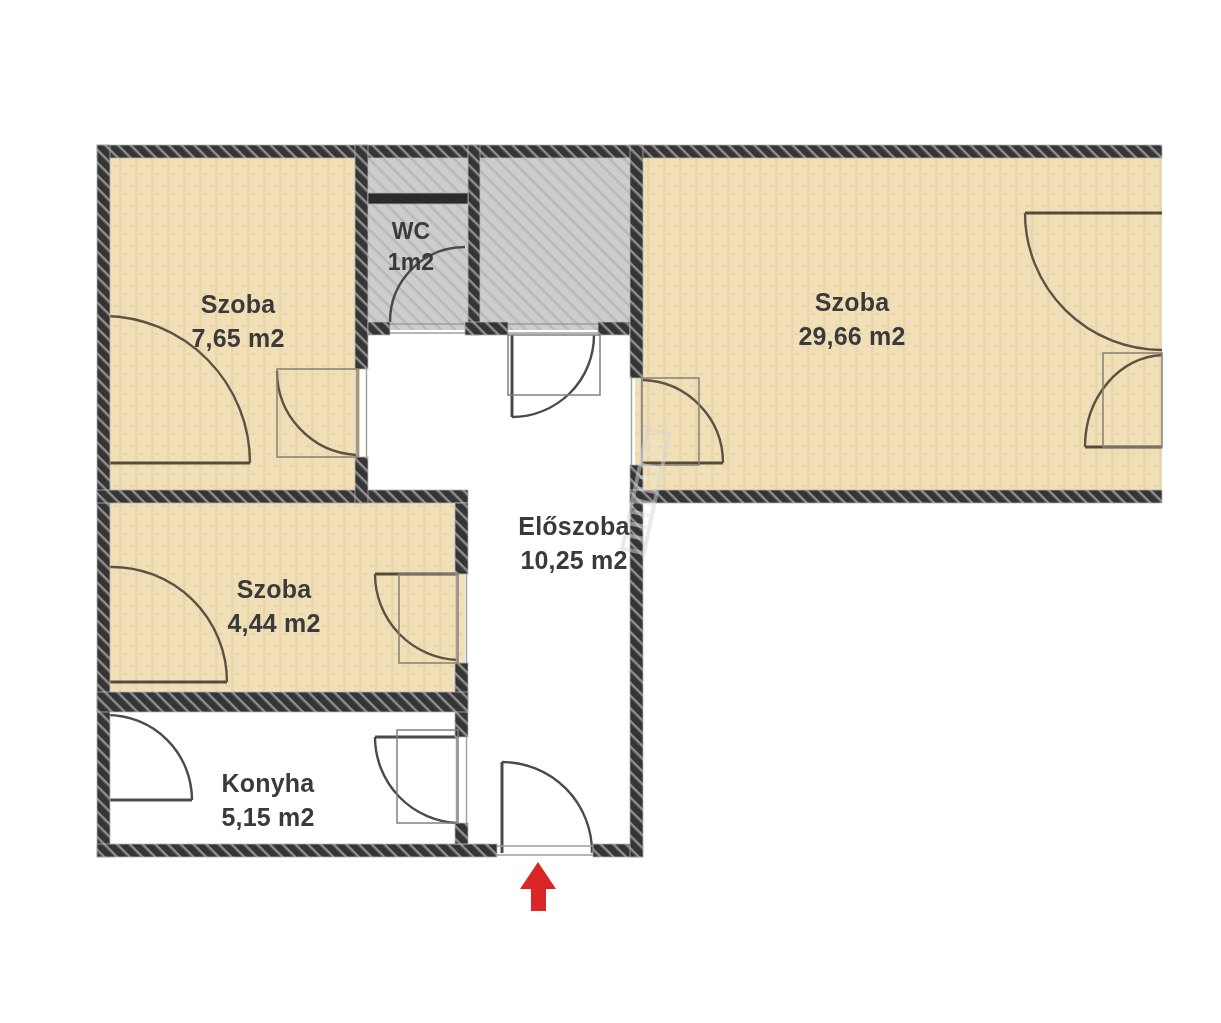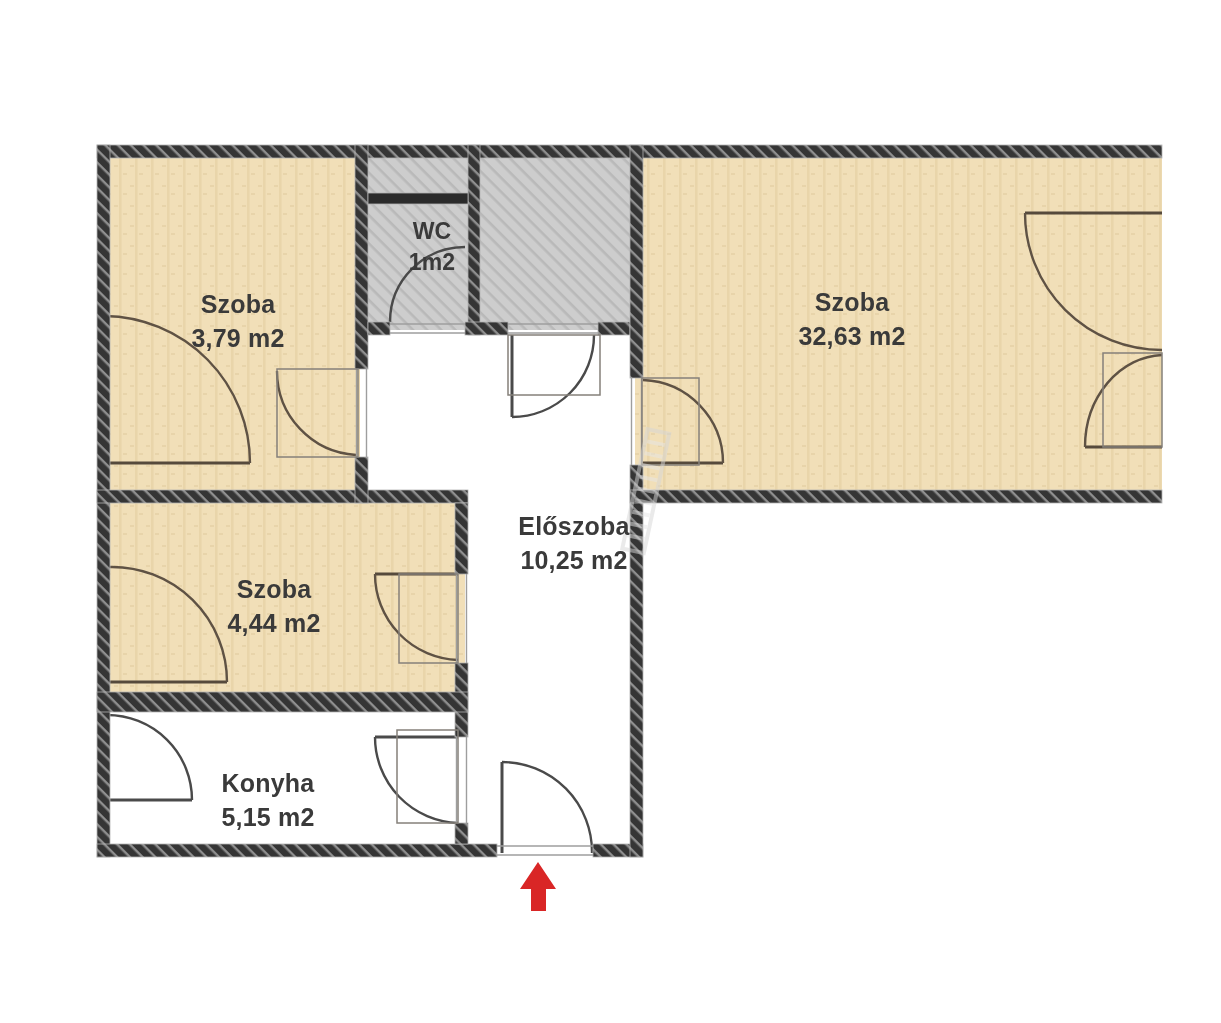--- a/index.html
+++ b/index.html
@@ -141,32 +141,32 @@
       <path d="M637,442 H655 M637,454 H655 M637,466 H655 M637,478 H655 M637,490 H655 M637,502 H655 M637,514 H655 M637,526 H655 M637,538 H655" stroke="#e6e6e6" stroke-width="4" fill="none"></path>
     </g>
 
     <g>
       <polygon points="538,862 520,889 531,889 531,911 546,911 546,889 556,889" fill="#d92626"></polygon>
     </g>
   </svg>
 
   <div class="room-label" style="left:238px; top:321px;">
     <span class="rname">Szoba</span>
-    <span class="rarea">3,79 m2</span>
+    <span class="rarea">7,65 m2</span>
   </div>
 
-  <div class="room-label small" style="left:432px; top:247px;">
+  <div class="room-label small" style="left:411px; top:247px;">
     <span class="rname">WC</span>
     <span class="rarea">1m2</span>
   </div>
 
 
   <div class="room-label" style="left:852px; top:319px;">
     <span class="rname">Szoba</span>
-    <span class="rarea">32,63 m2</span>
+    <span class="rarea">29,66 m2</span>
   </div>
 
   <div class="room-label" style="left:543px; top:543px;margin-left:31px;">
     <span class="rname">Előszoba</span>
     <span class="rarea">10,25 m2</span>
   </div>
 
   <div class="room-label" style="left:274px; top:606px;">
     <span class="rname">Szoba</span>
     <span class="rarea">4,44 m2</span>

